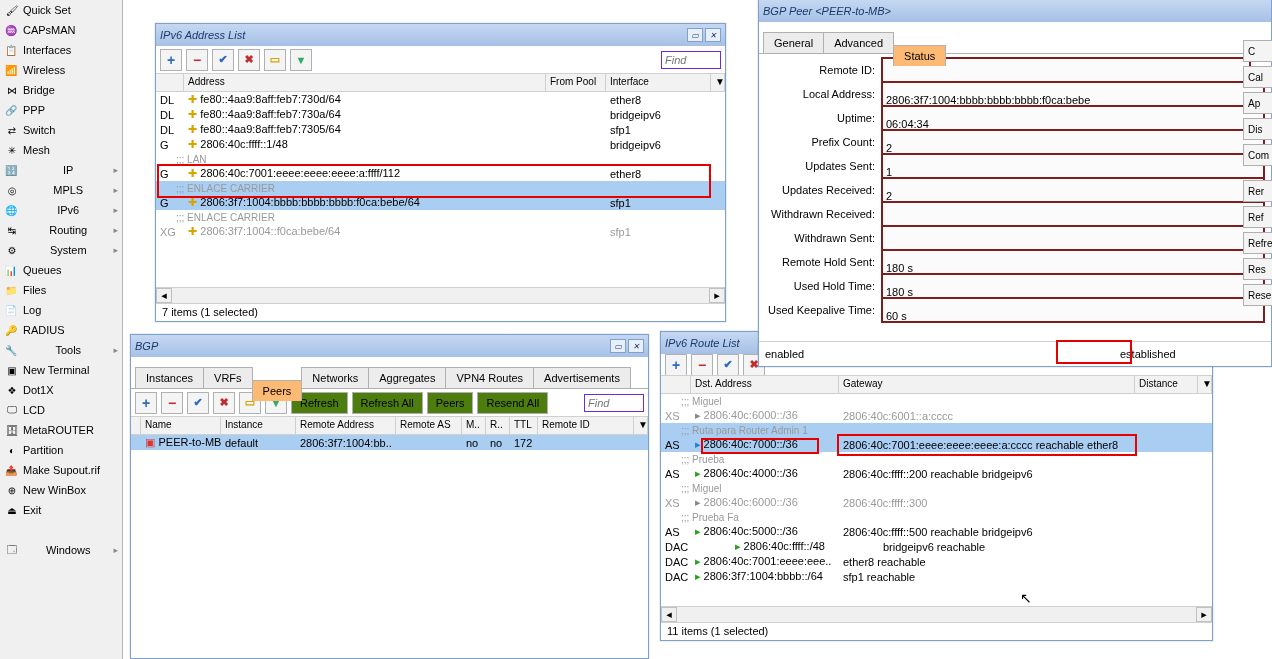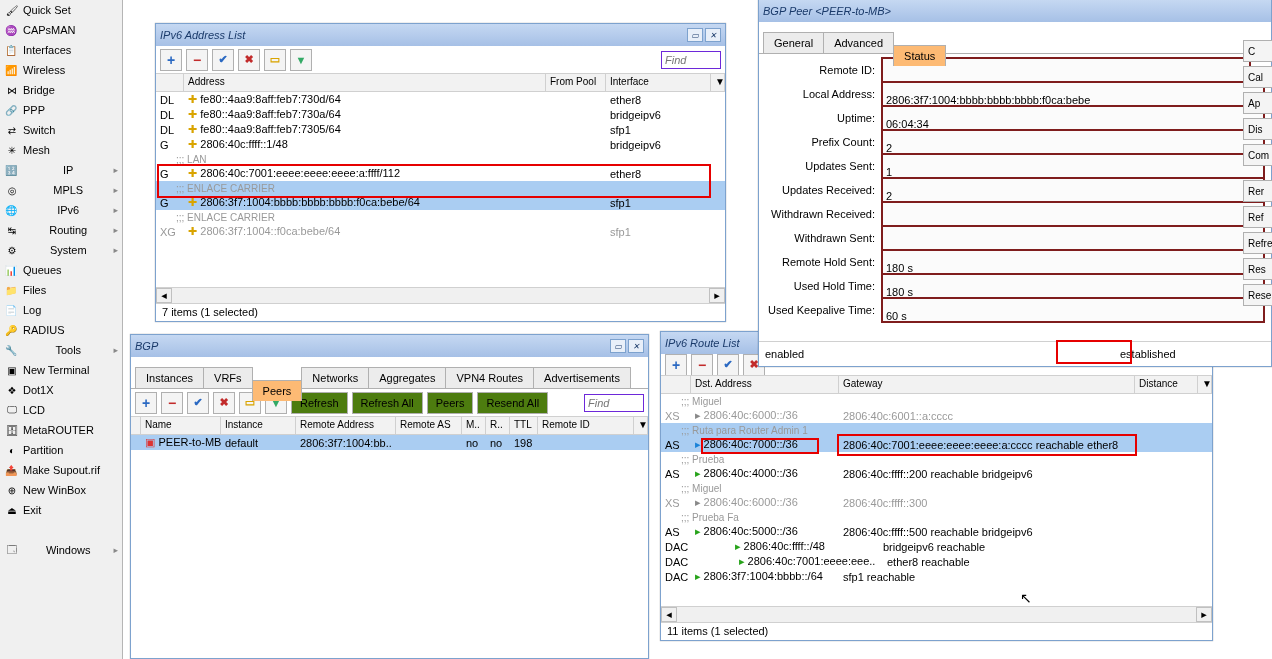--- a/index.html
+++ b/index.html
@@ -302,21 +302,21 @@
   </div>
   <div class="grid-body" id="bgp-body">
       <div class="row selected">
         <div style="width:10px;"></div>
         <div style="width:80px;"><span style="color:#d33;">▣</span> PEER-to-MB</div>
         <div style="width:75px;">default</div>
         <div style="width:100px;">2806:3f7:1004:bb..</div>
         <div style="width:66px;"></div>
         <div style="width:24px;">no</div>
         <div style="width:24px;">no</div>
-        <div style="width:28px;">198</div>
+        <div style="width:28px;">172</div>
         <div style="flex:1;"></div>
       </div>
     </div>
 </div>
 
 <div class="win" style="left:660px; top:331px; width:553px; height:310px;">
   <div class="win-title">
     <span>IPv6 Route List</span>
     <span class="spacer"></span>
   </div>
@@ -364,21 +364,21 @@
         <div style="width:148px;"><span style="color:#27a31a;">▸</span> 2806:40c:5000::/36</div>
         <div style="width:296px;">2806:40c:ffff::500 reachable bridgeipv6</div>
       </div>
       <div class="row">
         <div style="width:30px;">DAC</div>
         <div style="width:148px;margin-left:40px;"><span style="color:#27a31a;">▸</span> 2806:40c:ffff::/48</div>
         <div style="width:296px;">bridgeipv6 reachable</div>
       </div>
       <div class="row">
         <div style="width:30px;">DAC</div>
-        <div style="width:148px;margin-left:44px;"><span style="color:#27a31a;">▸</span> 2806:40c:7001:eeee:eee..</div>
+        <div style="width:148px;"><span style="color:#27a31a;">▸</span> 2806:40c:7001:eeee:eee..</div>
         <div style="width:296px;">ether8 reachable</div>
       </div>
       <div class="row">
         <div style="width:30px;">DAC</div>
         <div style="width:148px;"><span style="color:#27a31a;">▸</span> 2806:3f7:1004:bbbb::/64</div>
         <div style="width:296px;">sfp1 reachable</div>
       </div>
       <div class="red-box" style="left: 40px; top: 44px; width: 118px; height: 16px;"></div>
       <div class="red-box" style="left: 176px; top: 40px; width: 300px; height: 22px;"></div>
     </div>

